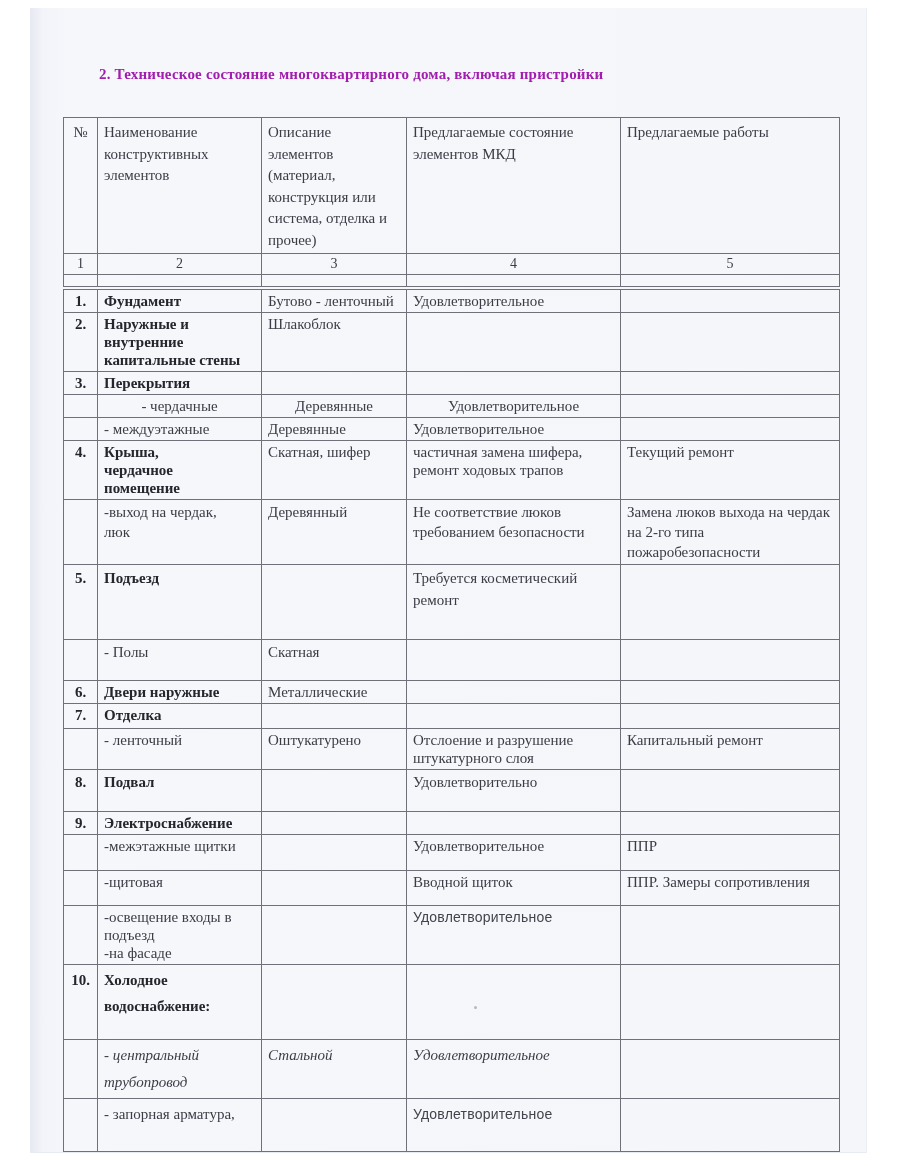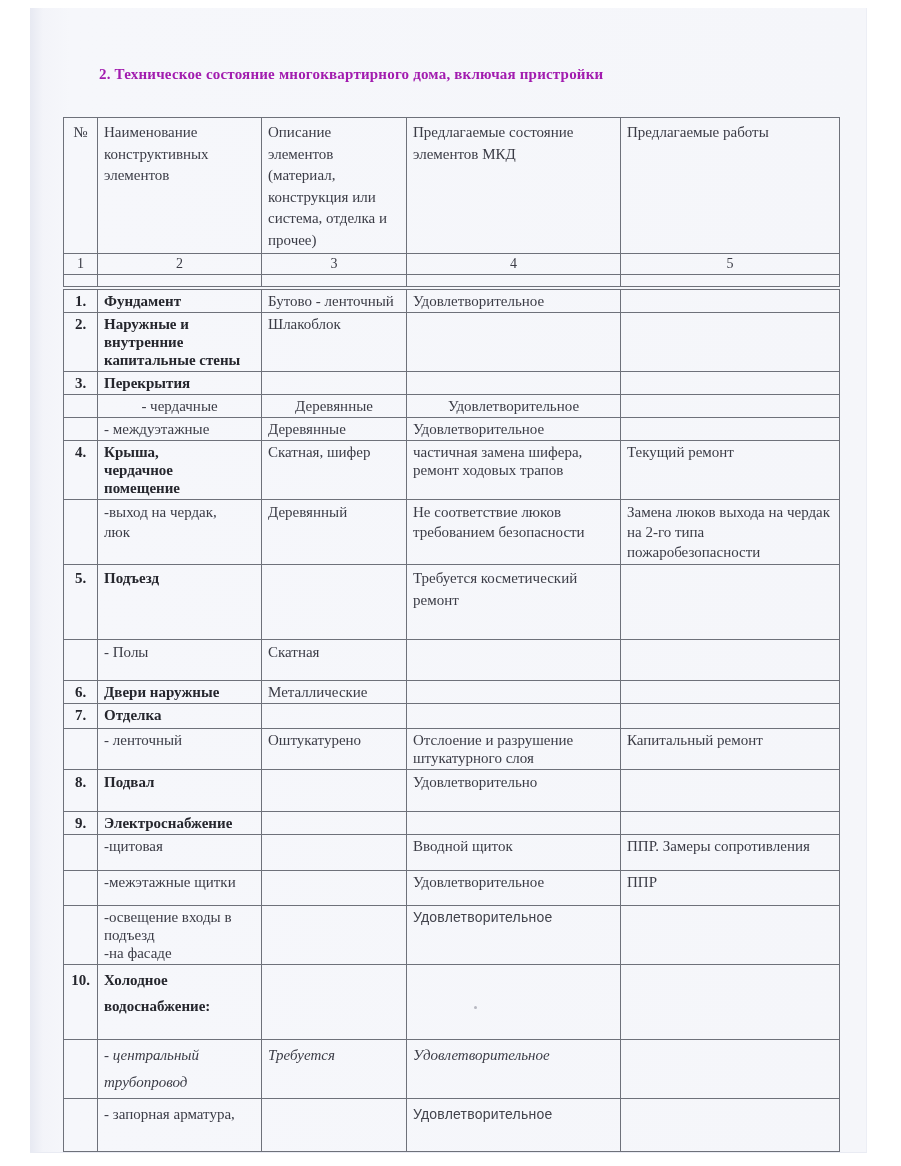--- a/index.html
+++ b/index.html
@@ -234,31 +234,31 @@
         </tr>
         <tr class="main">
           <td class="c-num">9.</td>
           <td class="c-name">Электроснабжение</td>
           <td class="c-desc"></td>
           <td class="c-state"></td>
           <td class="c-works"></td>
         </tr>
         <tr>
           <td class="c-num"></td>
+          <td class="c-name">-межэтажные щитки</td>
+          <td class="c-desc"></td>
+          <td class="c-state">Удовлетворительное</td>
+          <td class="c-works">ППР</td>
+        </tr>
+        <tr>
+          <td class="c-num"></td>
           <td class="c-name">-щитовая</td>
           <td class="c-desc"></td>
           <td class="c-state">Вводной щиток</td>
           <td class="c-works">ППР. Замеры сопротивления</td>
-        </tr>
-        <tr>
-          <td class="c-num"></td>
-          <td class="c-name">-межэтажные щитки</td>
-          <td class="c-desc"></td>
-          <td class="c-state">Удовлетворительное</td>
-          <td class="c-works">ППР</td>
         </tr>
         <tr>
           <td class="c-num"></td>
           <td class="c-name">-освещение входы в
 подъезд
 -на фасаде</td>
           <td class="c-desc"></td>
           <td class="c-state">Удовлетворительное</td>
           <td class="c-works"></td>
         </tr>
@@ -267,21 +267,21 @@
           <td class="c-name">Холодное
 водоснабжение:</td>
           <td class="c-desc"></td>
           <td class="c-state"></td>
           <td class="c-works"></td>
         </tr>
         <tr>
           <td class="c-num"></td>
           <td class="c-name">- центральный
 трубопровод</td>
-          <td class="c-desc">Требуется</td>
+          <td class="c-desc">Стальной</td>
           <td class="c-state">Удовлетворительное</td>
           <td class="c-works"></td>
         </tr>
         <tr>
           <td class="c-num"></td>
           <td class="c-name">- запорная арматура,</td>
           <td class="c-desc"></td>
           <td class="c-state">Удовлетворительное</td>
           <td class="c-works"></td>
         </tr>

